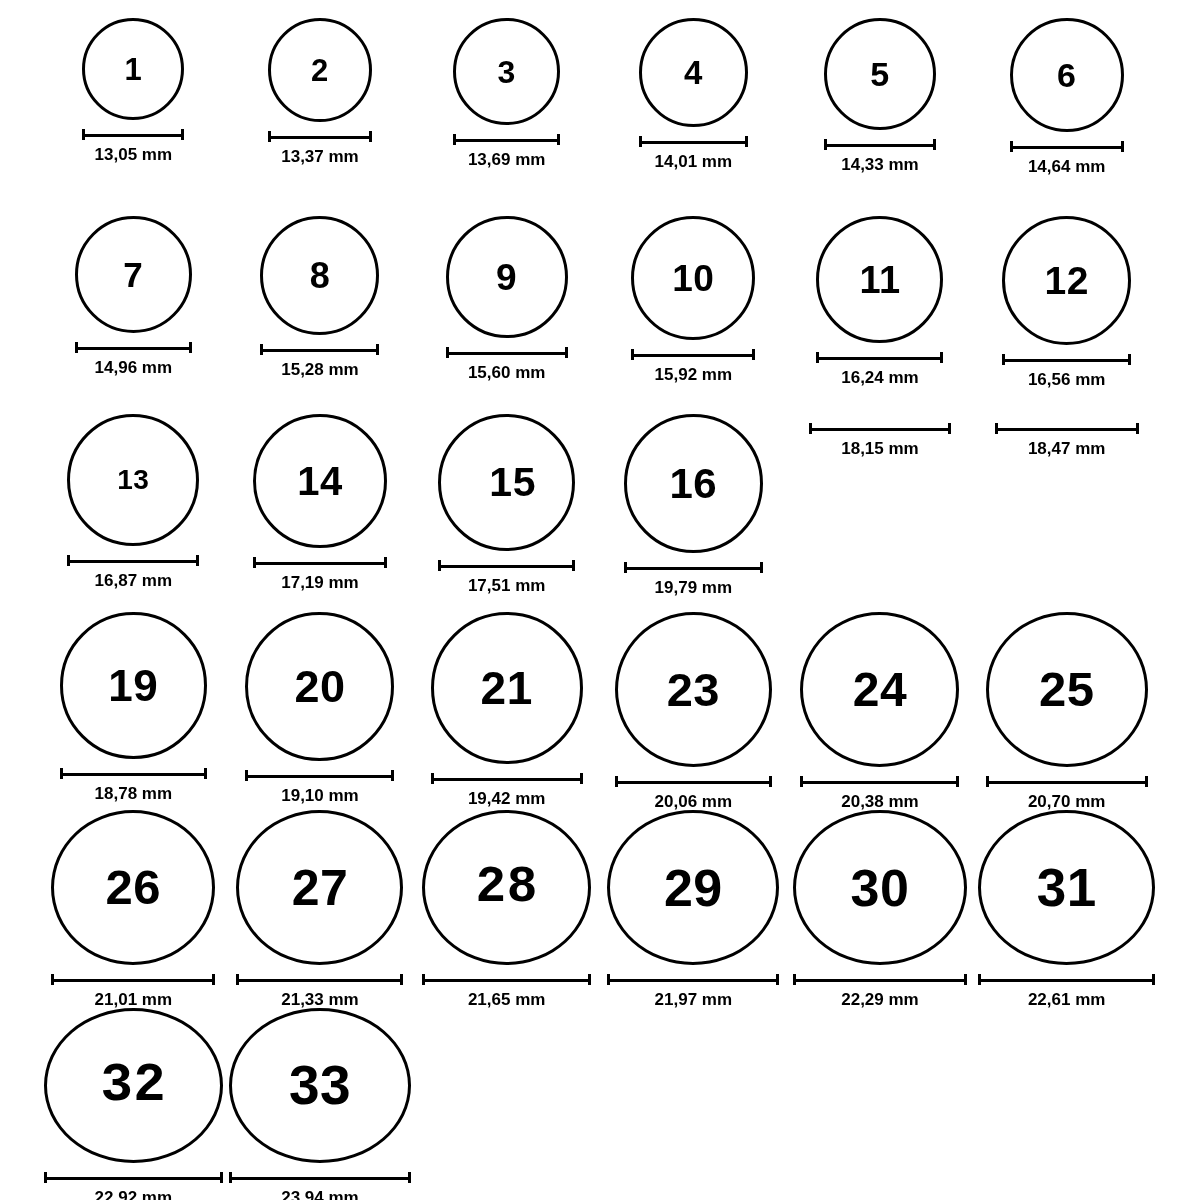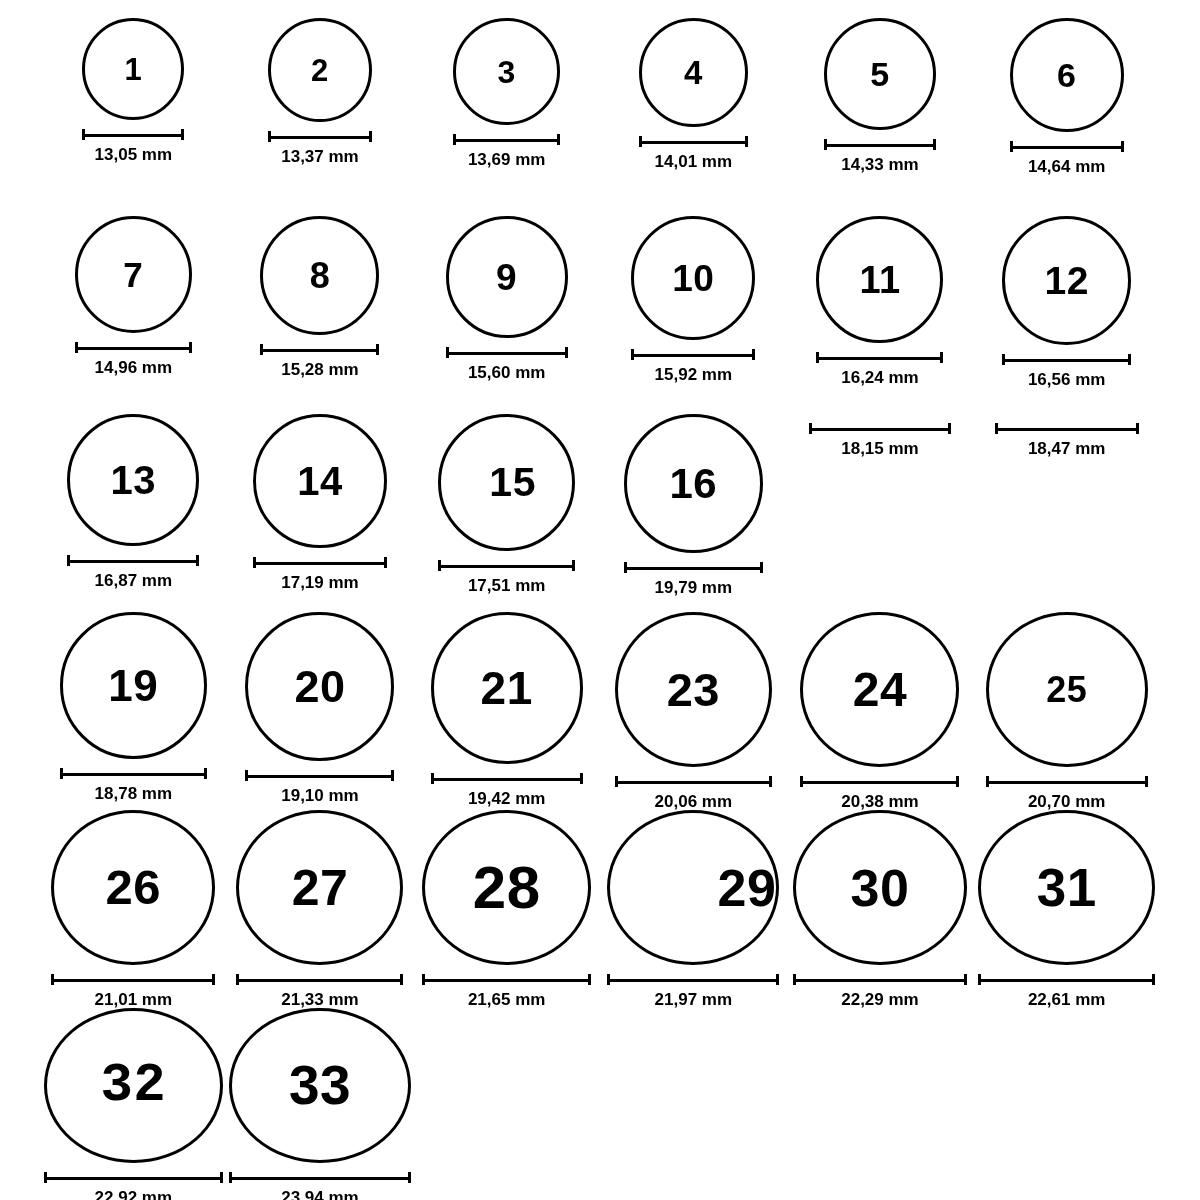--- a/index.html
+++ b/index.html
@@ -250,21 +250,21 @@
           <div class="measure-bar" style="width: 129px;">
             <div class="bar-line"></div>
             <div class="cap left"></div>
             <div class="cap right"></div>
           </div>
           <div class="measure-label">16,56 mm</div>
         </div>
       </div>
       <div class="size-cell">
         <div class="ring-circle" style="width: 132px; height: 132px;">
-          <span class="ring-number" style="font-size: 40px;">13</span>
+          <span class="ring-number" style="font-size: 28px;">13</span>
         </div>
         <div class="measure-wrap">
           <div class="measure-bar" style="width: 132px;">
             <div class="bar-line"></div>
             <div class="cap left"></div>
             <div class="cap right"></div>
           </div>
           <div class="measure-label">16,87 mm</div>
         </div>
       </div>
@@ -387,21 +387,21 @@
           <div class="measure-bar" style="width: 159px;">
             <div class="bar-line"></div>
             <div class="cap left"></div>
             <div class="cap right"></div>
           </div>
           <div class="measure-label">20,38 mm</div>
         </div>
       </div>
       <div class="size-cell">
         <div class="ring-circle" style="width: 162px; height: 162px;">
-          <span class="ring-number" style="font-size: 36px; text-align: center;">25</span>
+          <span class="ring-number" style="font-size: 49px; text-align: center;">25</span>
         </div>
         <div class="measure-wrap">
           <div class="measure-bar" style="width: 162px;">
             <div class="bar-line"></div>
             <div class="cap left"></div>
             <div class="cap right"></div>
           </div>
           <div class="measure-label">20,70 mm</div>
         </div>
       </div>
@@ -426,33 +426,33 @@
           <div class="measure-bar" style="width: 167px;">
             <div class="bar-line"></div>
             <div class="cap left"></div>
             <div class="cap right"></div>
           </div>
           <div class="measure-label">21,33 mm</div>
         </div>
       </div>
       <div class="size-cell">
         <div class="ring-circle" style="width: 169px; height: 169px;">
-          <span class="ring-number" style="font-size: 60px;">28</span>
+          <span class="ring-number" style="font-size: 51px; font-family: Liberation Mono, monospace;">28</span>
         </div>
         <div class="measure-wrap">
           <div class="measure-bar" style="width: 169px;">
             <div class="bar-line"></div>
             <div class="cap left"></div>
             <div class="cap right"></div>
           </div>
           <div class="measure-label">21,65 mm</div>
         </div>
       </div>
       <div class="size-cell">
-        <div class="ring-circle" style="width: 172px; height: 172px; justify-content: flex-end;">
+        <div class="ring-circle" style="width: 172px; height: 172px;">
           <span class="ring-number" style="font-size: 52px;">29</span>
         </div>
         <div class="measure-wrap">
           <div class="measure-bar" style="width: 172px;">
             <div class="bar-line"></div>
             <div class="cap left"></div>
             <div class="cap right"></div>
           </div>
           <div class="measure-label">21,97 mm</div>
         </div>

